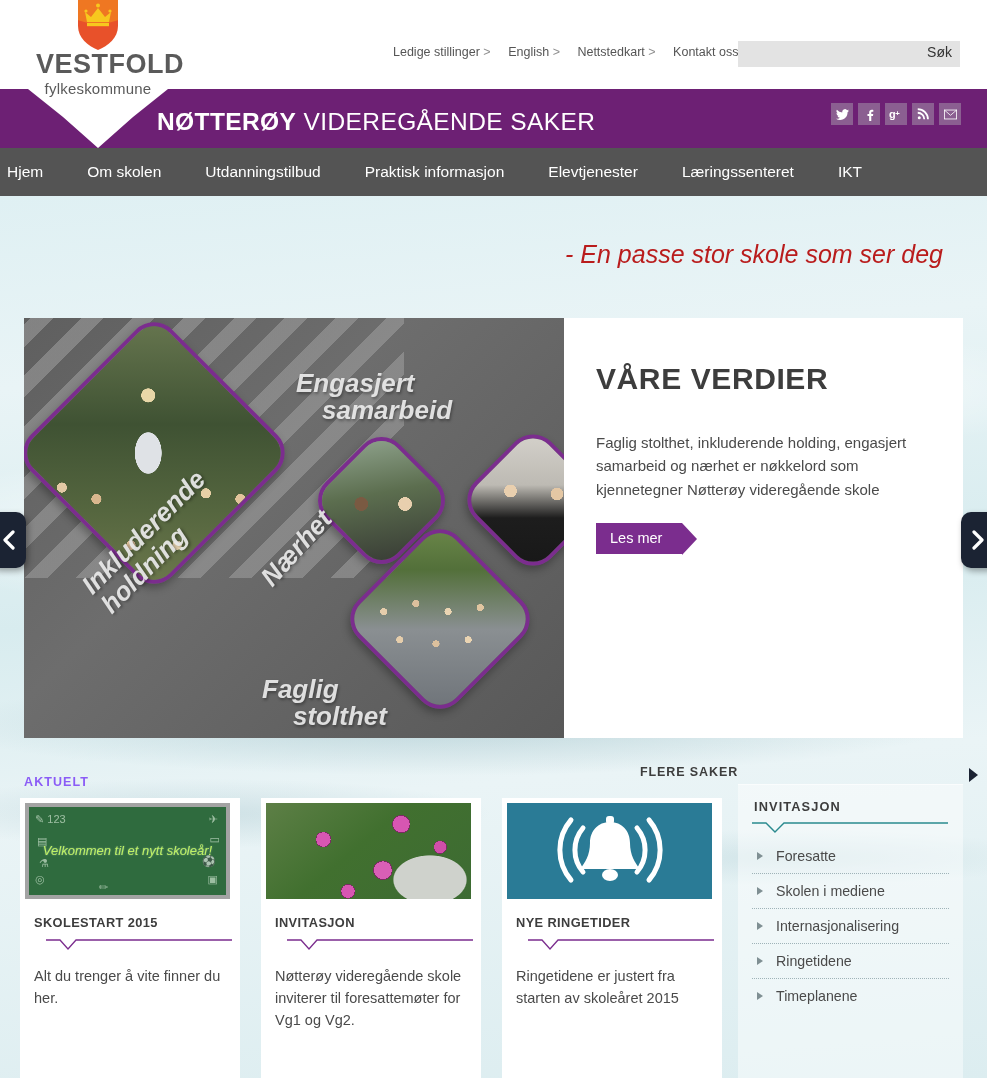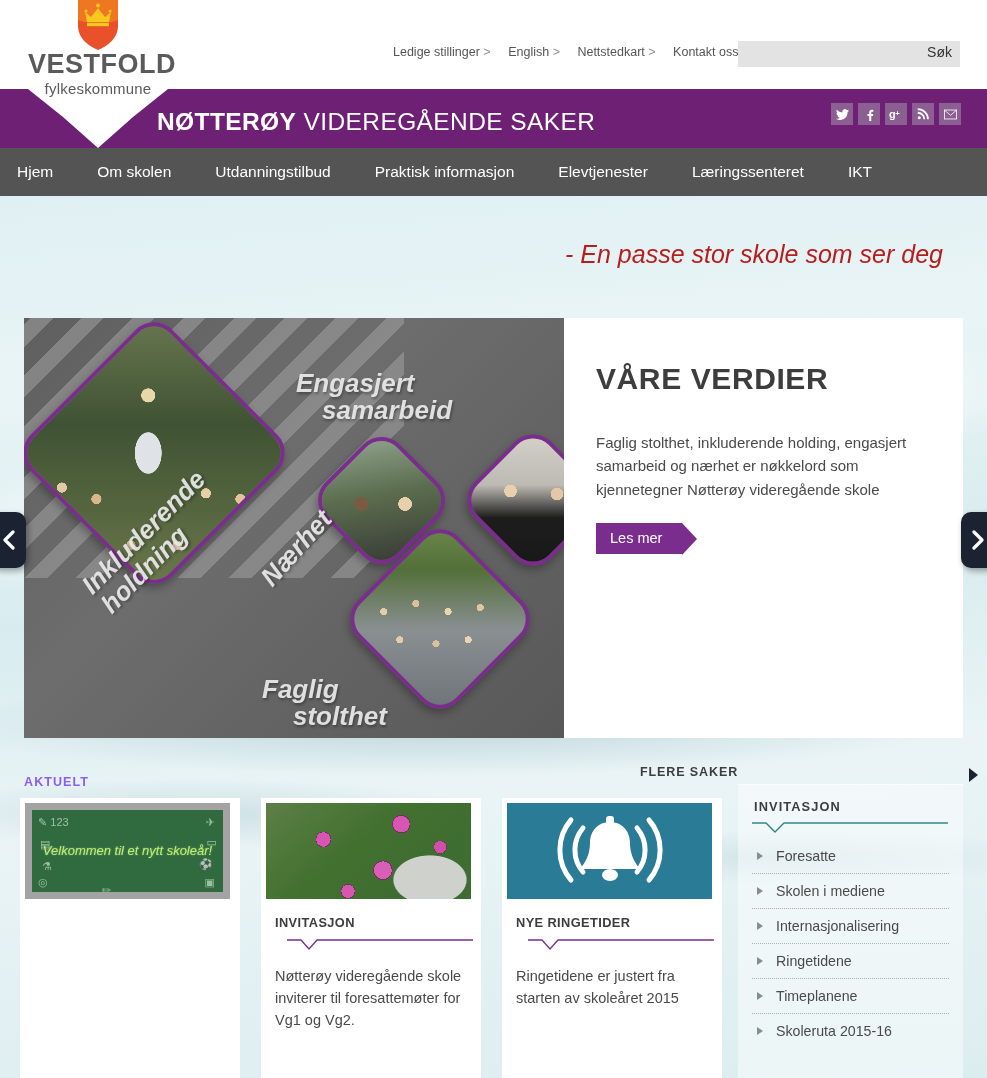--- a/index.html
+++ b/index.html
@@ -23,20 +23,21 @@
       linear-gradient(175deg, #dff0f3 0%, #e9f4f6 20%, #d8ecef 45%, #eaf4f6 65%, #dcedf0 100%);
   }
 
   
   .topbar { position: absolute; left: 0; top: 0; width: 987px; height: 89px; background: #fff; z-index: 6; }
   .logo-wrap { position: absolute; left: 28px; top: 0; width: 140px; text-align: center; }
   .shield { margin: 0 auto; display:block; }
   .logo-vestfold {
     font-size: 27px; font-weight: bold; color: #5a5a5a; letter-spacing: .5px; line-height: 1;
     margin-top: 1px;
+    margin-left: 8px;
   }
   .logo-fylke { font-size: 15px; color: #5a5a5a; letter-spacing: .2px; margin-top: 2px; }
 
   .toplinks { position: absolute; left: 393px; top: 45px; font-size: 12.5px; color: #555; }
   .toplinks a { color: #555; text-decoration: none; margin-right: 14px; white-space: nowrap; }
   .toplinks a .chev { color: #8f8f8f; }
 
   .searchbox {
     position: absolute; left: 738px; top: 41px; width: 222px; height: 26px;
     background: #e3e3e3; border: none;
@@ -77,21 +78,21 @@
 
   
   .mainnav {
     position: absolute; left: 0; top: 148px; width: 987px; height: 48px;
     background: #545454; z-index: 6; display: flex; align-items: center;
   }
   .mainnav a {
     color: #fff; text-decoration: none; font-size: 15.5px;
     padding: 0 22px; white-space: nowrap; line-height: 48px;
   }
-  .mainnav a:first-child { padding-left: 17px; }
+  .mainnav a:first-child { padding-left: 7px; }
 
   
   .tagline {
     position: absolute; right: 44px; top: 240px; z-index: 3;
     font-size: 25px; font-style: italic; color: #b91c1c; white-space: nowrap;
   }
 
   
   .hero {
     position: absolute; left: 24px; top: 318px; width: 939px; height: 420px;
@@ -175,21 +176,21 @@
   .card-title {
     font-size: 12.8px; font-weight: bold; color: #3d3d3d; letter-spacing: .4px;
   }
   .card-rule { position: relative; height: 14px; margin-top: 9px; }
   .card-rule svg { position: absolute; left: 12px; top: 0; }
   .card-text { margin-top: 13px; font-size: 14.5px; line-height: 1.5; color: #4a4a4a; }
 
   
   .thumb-chalk {
     width: 100%; height: 100%;
-    background: #2f6b3e; border: 7px solid #a3a3a3;
+    background: #2f6b3e; border: 4px solid #a3a3a3;
     display: flex; align-items: center; justify-content: center;
     position: relative; overflow: hidden;
   }
   .chalk-text {
     color: #bef264; font-size: 13px; font-style: italic; text-align: center;
     line-height: 1.15; text-shadow: 0 0 2px rgba(255,255,255,.4); z-index: 2;
   }
   .chalk-doodle { position: absolute; color: rgba(230,245,228,.6); font-size: 11px; }
 
   
@@ -423,20 +424,29 @@
           <div class="chalk-doodle" style="left:10px; top:50px;">⚗</div>
           <div class="chalk-doodle" style="left:6px;  top:66px;">◎</div>
           <div class="chalk-doodle" style="right:8px; top:6px;">✈</div>
           <div class="chalk-doodle" style="right:6px; top:26px;">▭</div>
           <div class="chalk-doodle" style="right:10px;top:48px;">⚽</div>
           <div class="chalk-doodle" style="right:8px; top:66px;">▣</div>
           <div class="chalk-doodle" style="left:70px; top:74px;">✏</div>
           <div class="chalk-text">Velkommen til et nytt skoleår!</div>
         </div>
       </div>
+      <div class="card-body">
+        <div class="card-title">SKOLESTART 2015</div>
+        <div class="card-rule">
+          <svg width="190" height="12" viewBox="0 0 190 12">
+              <polyline points="0,1 14,1 22,10 30,1 186,1" fill="none" stroke="#7b2d8e" stroke-width="1.3"></polyline>
+            </svg>
+        </div>
+        <div class="card-text">Alt du trenger å vite finner du her.</div>
+      </div>
     </div>
 
     <div class="card">
       <div class="card-thumb">
         <div class="thumb-flowers"></div>
       </div>
       <div class="card-body">
         <div class="card-title">INVITASJON</div>
         <div class="card-rule">
           <svg width="190" height="12" viewBox="0 0 190 12">
@@ -479,17 +489,16 @@
       <svg width="198" height="12" viewBox="0 0 198 12">
           <polyline points="0,1 14,1 23,10 32,1 196,1" fill="none" stroke="#2a8a8f" stroke-width="1.4"></polyline>
         </svg>
     </div>
     <ul class="sn-list">
       <li><span class="tri"></span><span>Foresatte</span></li>
       <li><span class="tri"></span><span>Skolen i mediene</span></li>
       <li><span class="tri"></span><span>Internasjonalisering</span></li>
       <li><span class="tri"></span><span>Ringetidene</span></li>
       <li><span class="tri"></span><span>Timeplanene</span></li>
-      <li><span class="tri"></span><span>Skoleruta 2015-16</span></li>
     </ul>
   </div>
 
 </div>
 
 </body></html>

